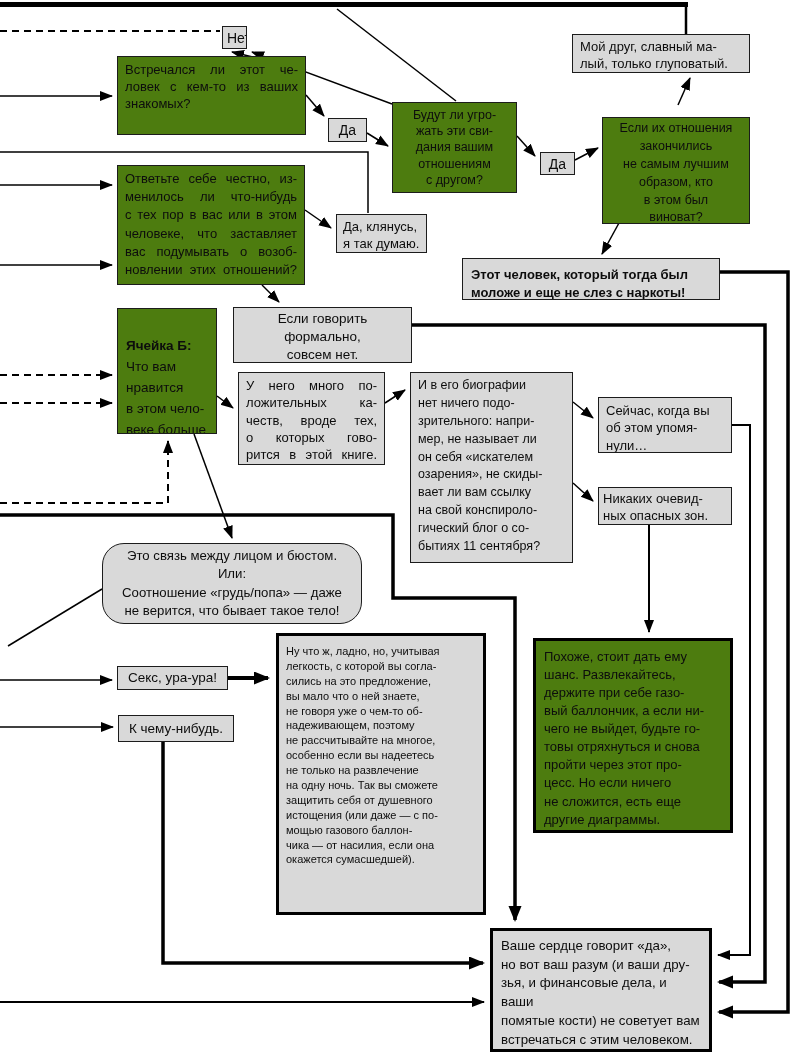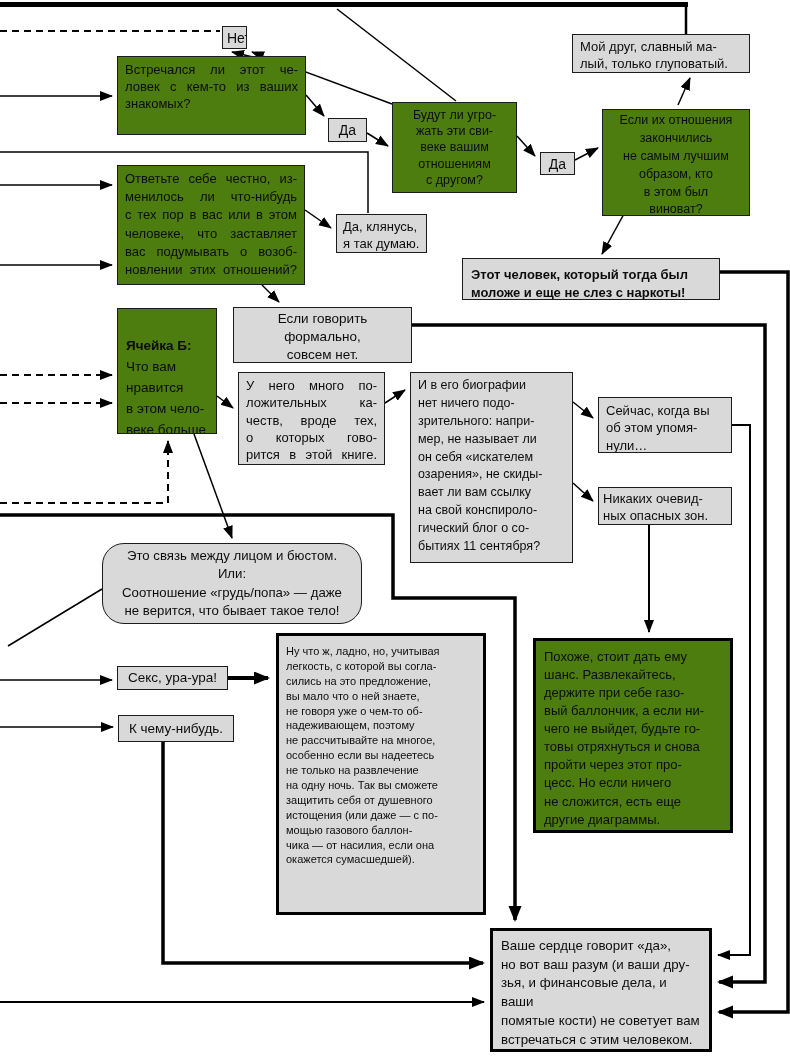--- a/index.html
+++ b/index.html
@@ -85,27 +85,27 @@
   <div class="node shaded c small-lbl" style="left:222px;top:26px;width:25px;height:23px;">Нет</div>
 
   <div class="node just" style="left:117px;top:56px;width:189px;height:79px;">Встречался ли этот че-
 ловек с кем-то из ваших
 знакомых?</div>
 
   <div class="node shaded c small-lbl" style="left:328px;top:118px;width:39px;height:24px;">Да</div>
 
   <div class="node c" style="left:392px;top:102px;width:125px;height:91px;font-size:12.5px;line-height:1.3;">Будут ли угро-
 жать эти сви-
-веке вашим
+дания вашим
 отношениям
 с другом?</div>
 
   <div class="node shaded c small-lbl" style="left:540px;top:152px;width:35px;height:23px;">Да</div>
 
-  <div class="node c fine" style="left:602px;top:109px;width:148px;height:107px;">Если их отношения
+  <div class="node c fine" style="left:602px;top:117px;width:148px;height:107px;">Если их отношения
 закончились
 не самым лучшим
 образом, кто
 в этом был
 виноват?</div>
 
   <div class="node shaded" style="left:572px;top:34px;width:178px;height:39px;line-height:1.28;">Мой друг, славный ма-
 лый, только глуповатый.</div>
 
   <div class="node just" style="left:117px;top:165px;width:188px;height:120px;line-height:1.4;">Ответьте себе честно, из-

